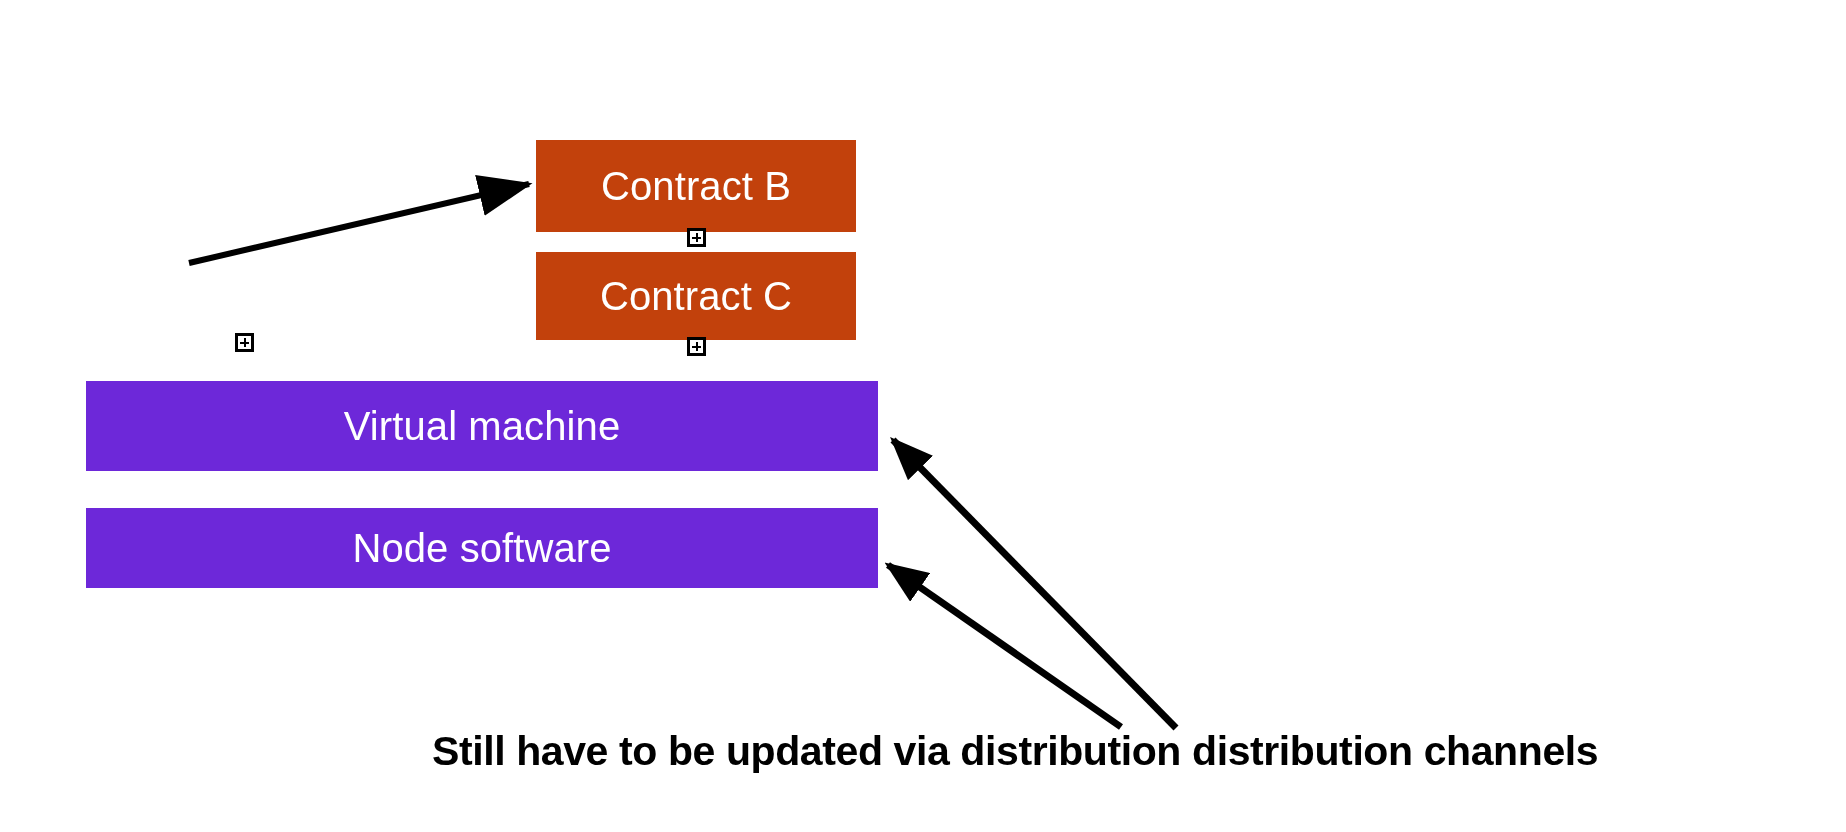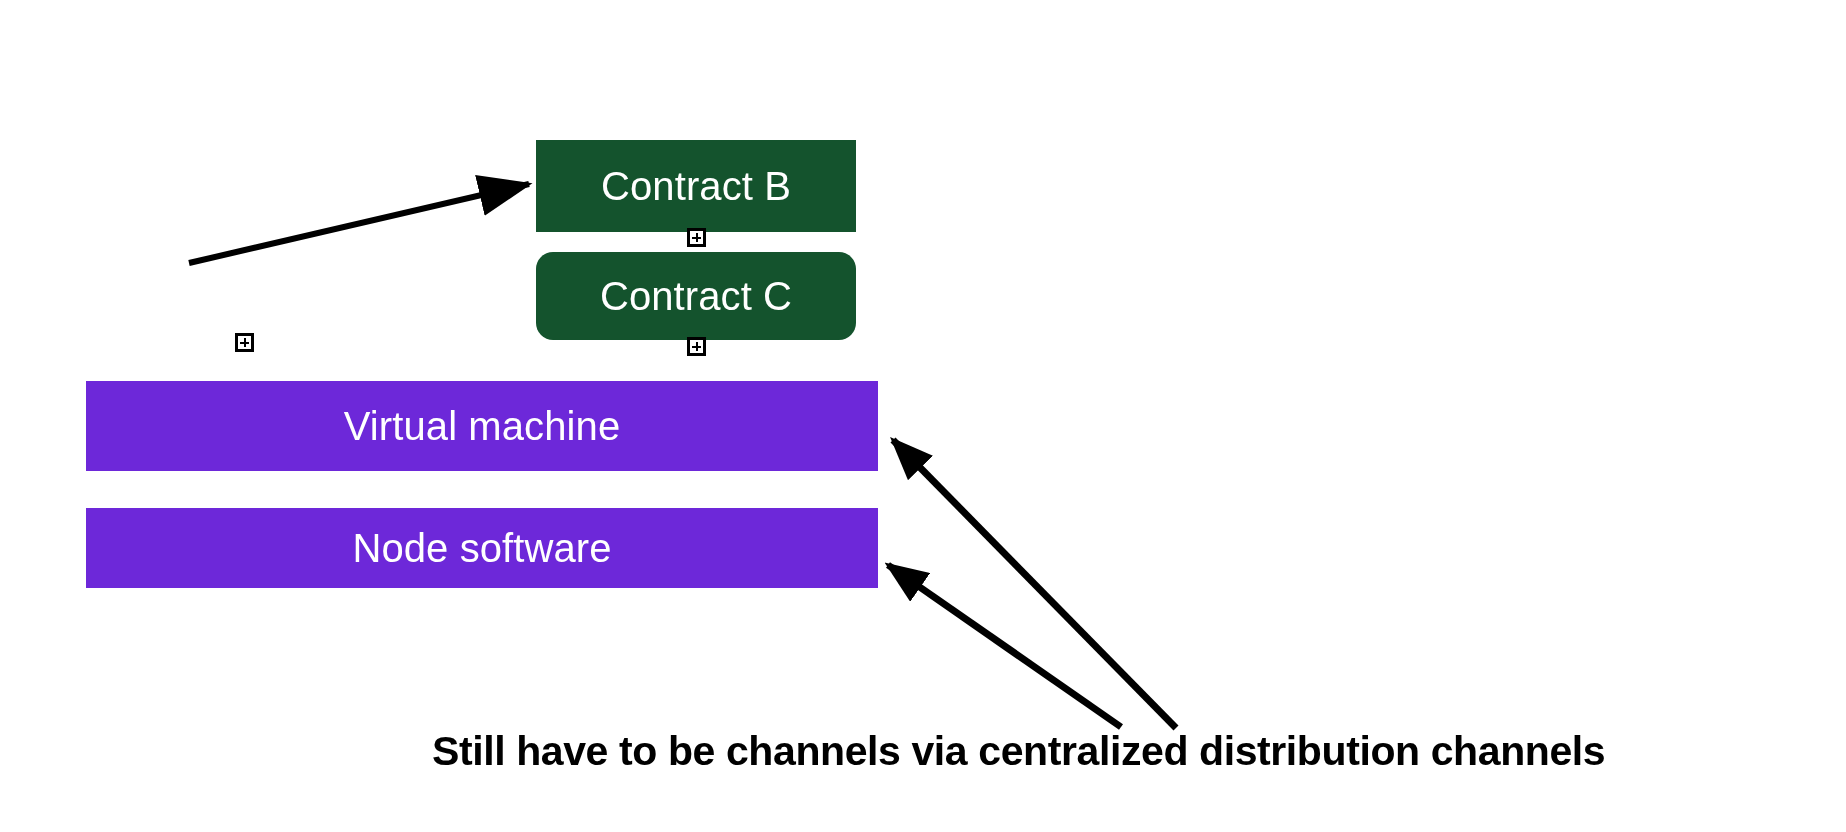--- a/index.html
+++ b/index.html
@@ -32,32 +32,32 @@
     letter-spacing: 0.1px;
     user-select: none;
   }
   .box-label {
     display: block;
     line-height: 1;
     white-space: nowrap;
   }
 
   .contract-box {
-    background: #14532d;
+    background: #c2410c;
     font-size: 40px;
   }
   .layer-box {
     background: #6d28d9;
     font-size: 40px;
   }
 
   
   #contract-a { left: 86px;  top: 254px; width: 316px; height: 82px; }
   #contract-b { left: 536px; top: 140px; width: 320px; height: 92px; }
-  #contract-c { left: 536px; top: 252px; width: 320px; height: 88px; border-radius: 17px; }
+  #contract-c { left: 536px; top: 252px; width: 320px; height: 88px; }
 
   #virtual-machine { left: 86px; top: 381px; width: 792px; height: 90px; }
   #node-software   { left: 86px; top: 508px; width: 792px; height: 80px; }
 
   
   .plus-marker {
     position: absolute;
     width: 19px;
     height: 19px;
     box-sizing: border-box;
@@ -163,15 +163,15 @@
 
   <div class="box layer-box" id="node-software">
     <span class="box-label">Node software</span>
   </div>
 
   <div class="plus-marker" id="plus-a"></div>
   <div class="plus-marker" id="plus-b"></div>
   <div class="plus-marker" id="plus-c"></div>
 
 
-  <div class="text-label" id="caption-label">Still have to be channels via centralized distribution channels</div>
+  <div class="text-label" id="caption-label">Still have to be updated via distribution distribution channels</div>
 
 </div>
 
 </body></html>

